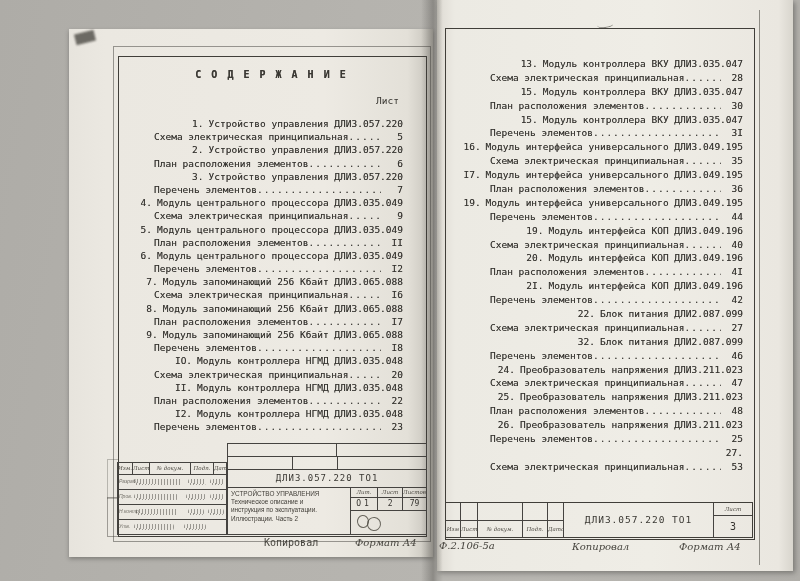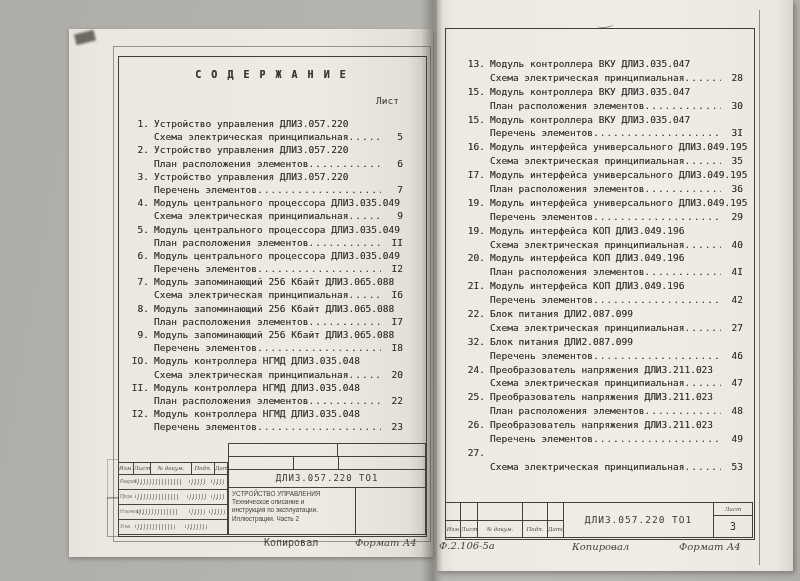--- a/index.html
+++ b/index.html
@@ -45,21 +45,21 @@
     position:absolute;left:49px;top:40px;width:307px;text-align:center;
     font-size:10px;font-weight:bold;letter-spacing:2px;color:#3a3833;
     text-shadow:0 0 .5px rgba(58,56,51,.7);
   }
   .sheet-header{position:absolute;font-size:9.5px;color:#3a3833;}
   .sh-left{right:34px;top:66px;}
   .entries{position:absolute;list-style:none;margin:0;padding:0;font-size:9.5px;}
   .entries-left{left:62px;top:88px;width:272px;}
   .entries-right{left:30px;top:57px;width:276px;}
   .entry{margin:0;}
-  .line1,.line2{display:flex;align-items:baseline;height:13.2px;line-height:13.2px;white-space:nowrap;}
+  .line1,.line2{display:flex;align-items:baseline;height:13.2px;line-height:13.2px;white-space:nowrap;justify-content:flex-end;}
   .entries-right .line1,.entries-right .line2{height:13.9px;line-height:13.9px;}
   .num{width:18px;text-align:right;flex:0 0 18px;}
   .t1{margin-left:5px;}
   .line2{padding-left:23px;}
   .dots{flex:1 1 auto;overflow:hidden;color:#45433e;letter-spacing:1px;}
   .dots::after{content:"..........................................................................................";}
   .pg{flex:0 0 22px;text-align:right;}
   .entry *{text-shadow:0 0 .4px rgba(53,51,47,.55);}
   
   .tb{position:absolute;font-family:"Liberation Sans",sans-serif;justify-content:center;}
@@ -327,20 +327,36 @@
             <div class="c" style="flex:1;border-right:none;"></div>
           </div>
         <div class="tbr-doc">ДЛИЗ.057.220 ТО1</div>
         <div class="tbr-bottom">
           <div class="tbr-title">
             <div>УСТРОЙСТВО УПРАВЛЕНИЯ</div>
             <div>Техническое описание и</div>
             <div>инструкция по эксплуатации.</div>
             <div>Иллюстрации. Часть 2</div>
           </div>
+          <div class="tbr-grid">
+            <div class="tbr-lith">
+              <div class="lw1 lbl">Лит.</div>
+              <div class="lw2 lbl">Лист</div>
+              <div class="lw3 lbl">Листов</div>
+            </div>
+            <div class="tbr-litv">
+              <div class="lw1" style="letter-spacing:3px;">О1</div>
+              <div class="lw2">2</div>
+              <div class="lw3">79</div>
+            </div>
+            <div class="tbr-stamp">
+              <div class="circle c1"></div>
+              <div class="circle c2"></div>
+            </div>
+          </div>
         </div>
       </div>
     </div>
 
     <div class="underline-text kop-left">Копировал</div>
     <div class="underline-text ut-italic fmt-left">Формат А4</div>
   </div>
 
   <div class="page page-right">
     <div class="frame fr-inner"></div>
@@ -409,21 +425,21 @@
   </li>
 
   <li class="entry">
     <div class="line1">
       <span class="num">19.</span>
       <span class="t1">Модуль интерфейса универсального ДЛИЗ.049.195</span>
     </div>
     <div class="line2">
       <span class="t2">Перечень элементов</span>
       <span class="dots"></span>
-      <span class="pg">29</span>
+      <span class="pg">44</span>
     </div>
   </li>
 
   <li class="entry">
     <div class="line1">
       <span class="num">19.</span>
       <span class="t1">Модуль интерфейса КОП ДЛИЗ.049.196</span>
     </div>
     <div class="line2">
       <span class="t2">Схема электрическая принципиальная</span>
@@ -505,21 +521,21 @@
   </li>
 
   <li class="entry">
     <div class="line1">
       <span class="num">26.</span>
       <span class="t1">Преобразователь напряжения ДЛИЗ.211.023</span>
     </div>
     <div class="line2">
       <span class="t2">Перечень элементов</span>
       <span class="dots"></span>
-      <span class="pg">49</span>
+      <span class="pg">25</span>
     </div>
   </li>
 
   <li class="entry">
     <div class="line1">
       <span class="num">27.</span>
     </div>
     <div class="line2">
       <span class="t2">Схема электрическая принципиальная</span>
       <span class="dots"></span>

